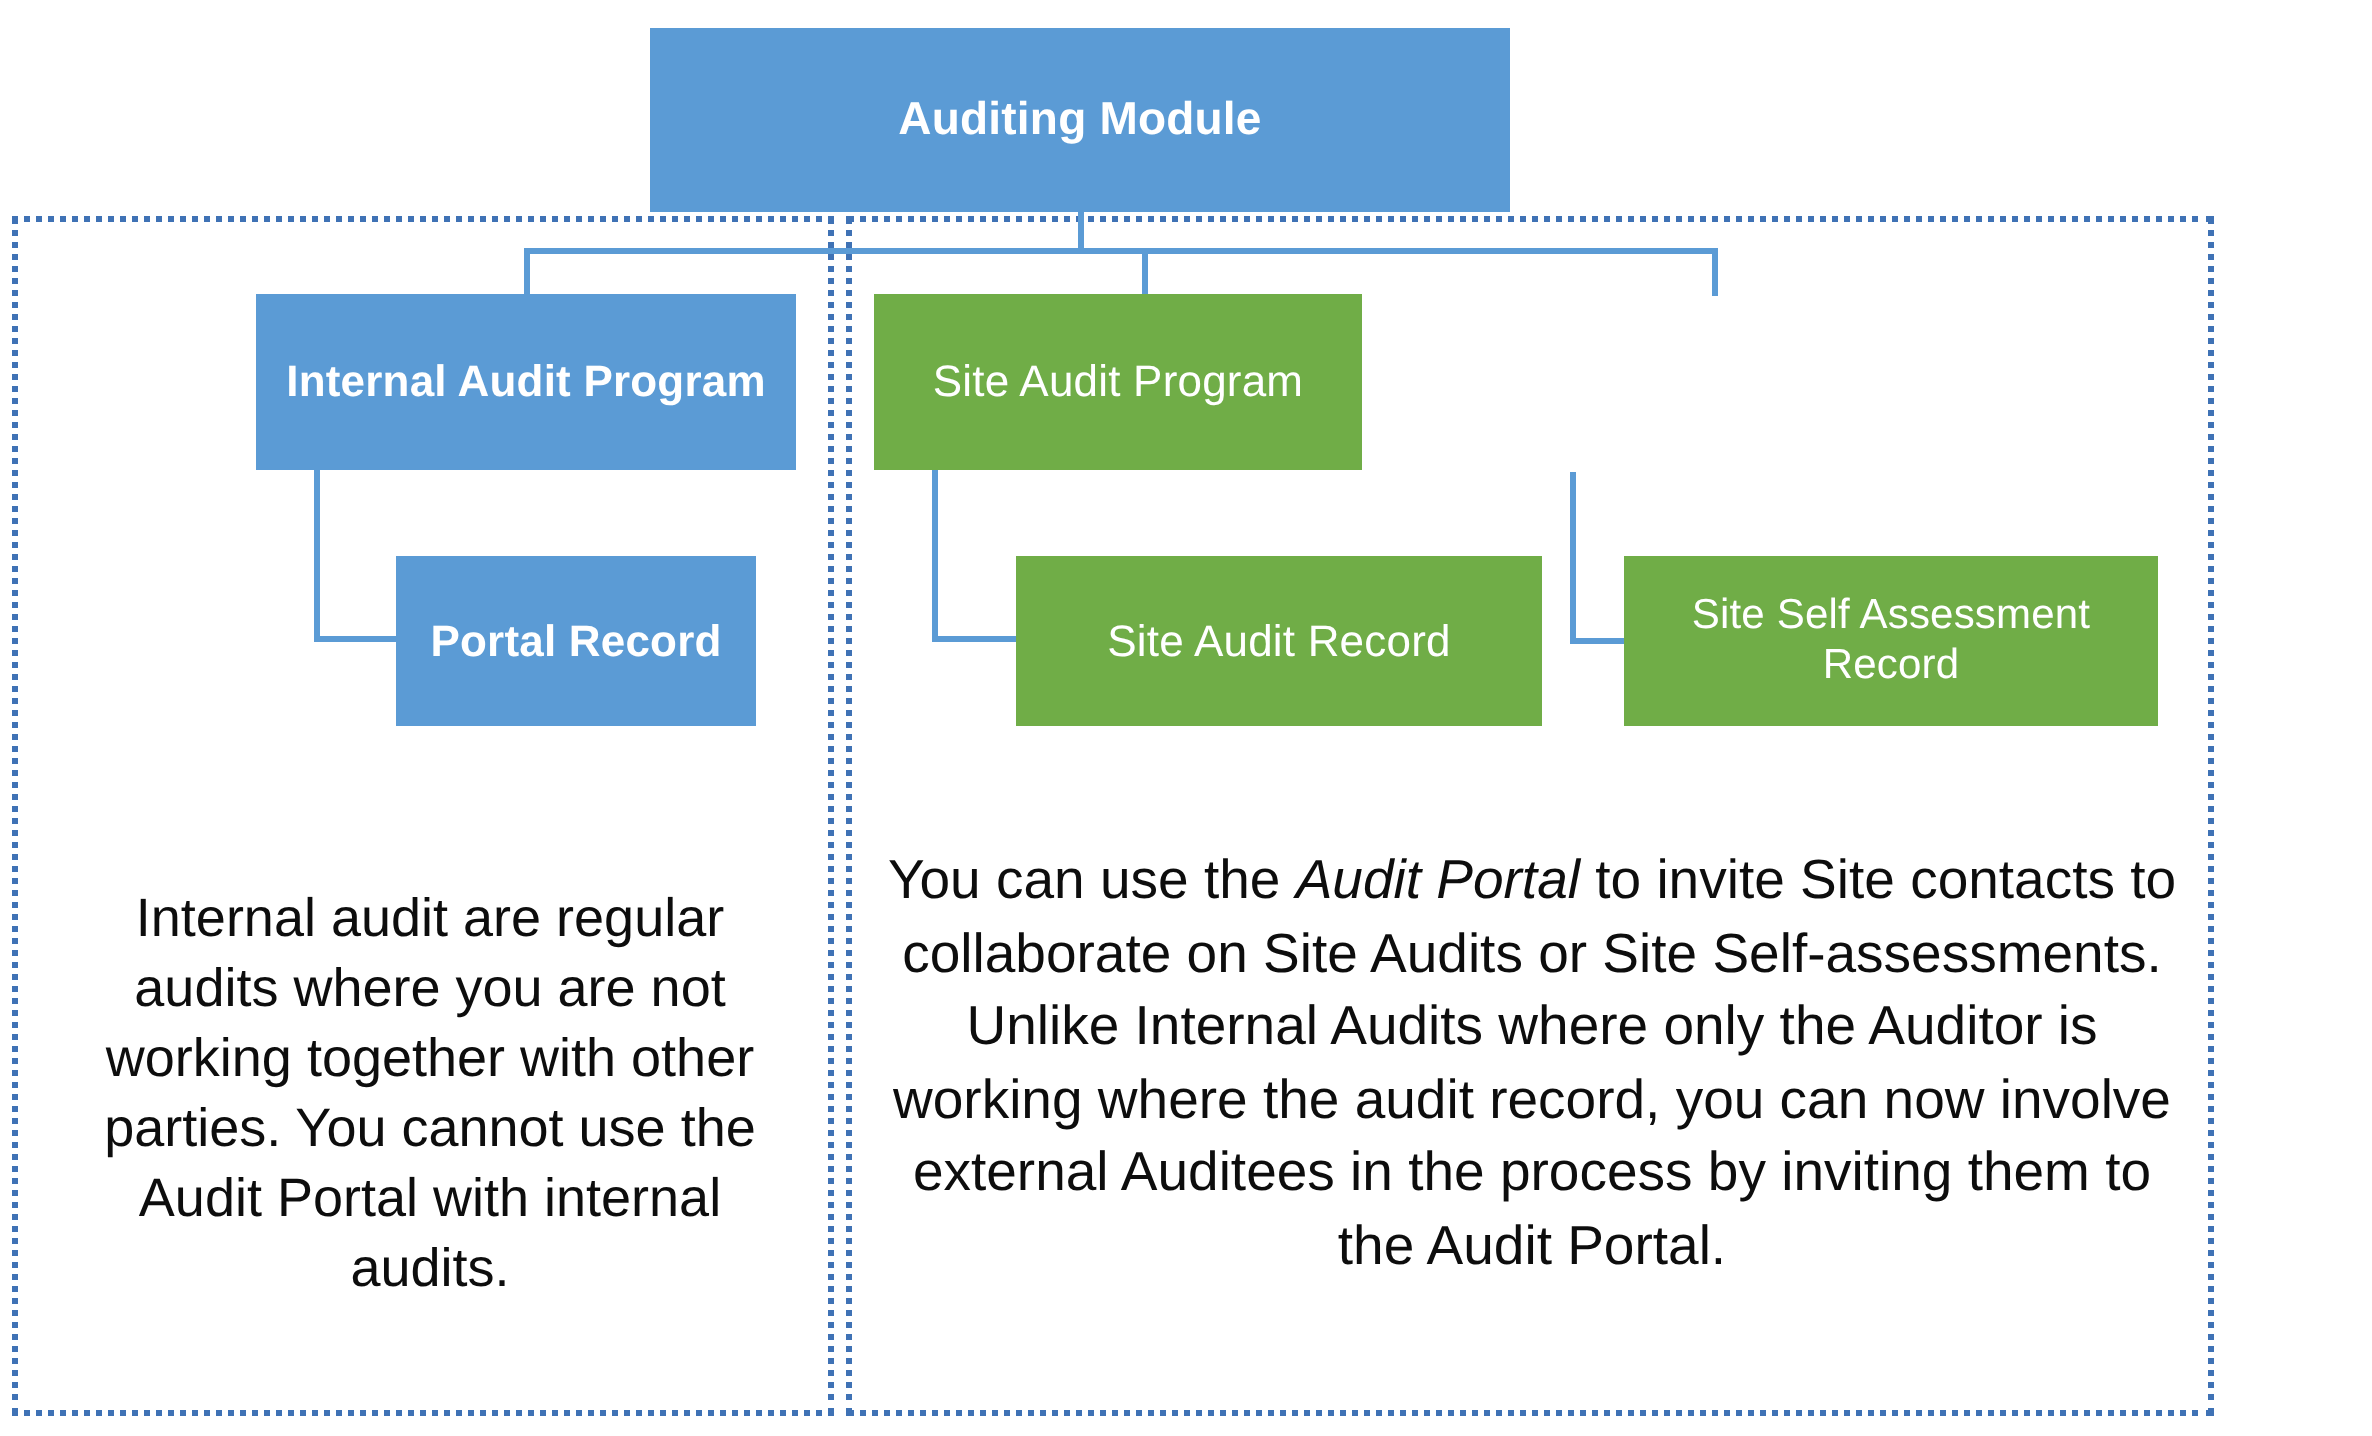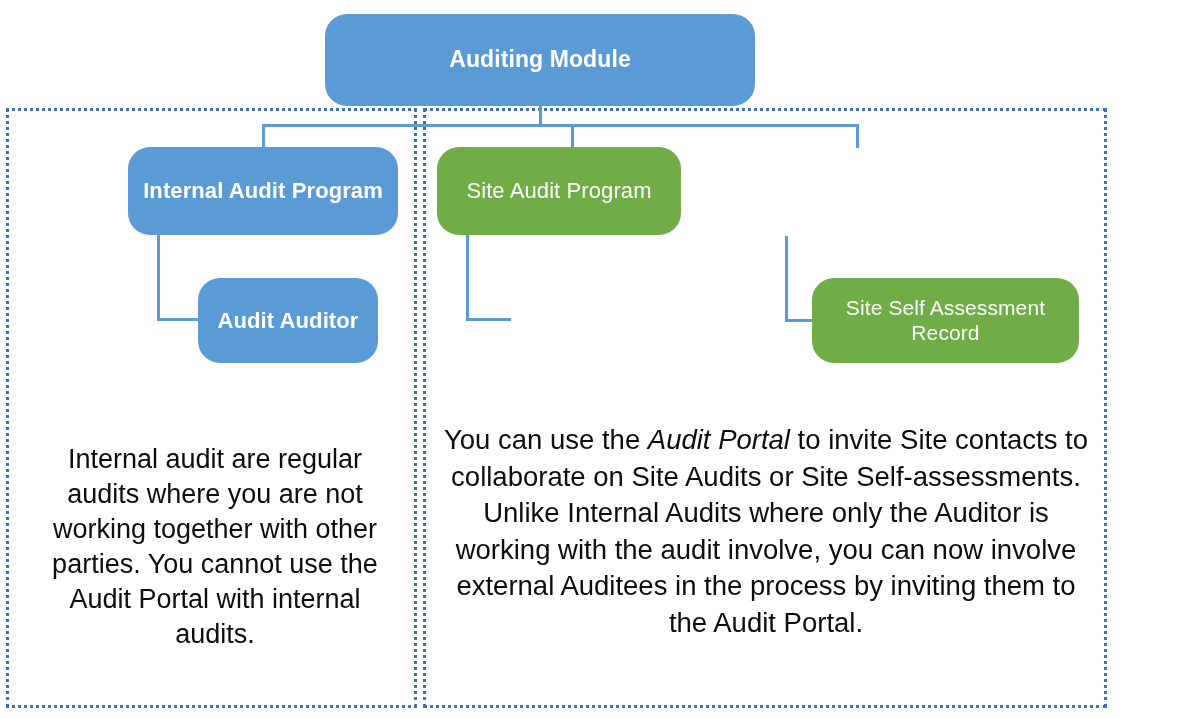--- a/index.html
+++ b/index.html
@@ -33,21 +33,20 @@
     position: absolute;
     box-sizing: border-box;
     display: flex;
     align-items: center;
     justify-content: center;
     text-align: center;
     color: #ffffff;
     line-height: 1.18;
     padding: 2px 8px;
     letter-spacing: 0.1px;
-    border-radius: 22px;
   }
   .node.blue  { background: #5b9bd5; font-weight: bold; }
   .node.green { background: #70ad47; }
 
   #node-root {
     left: 325px; top: 14px; width: 430px; height: 92px;
     font-size: 23px; font-weight: bold;
   }
   #node-internal-audit-program {
     left: 128px; top: 147px; width: 270px; height: 88px;
@@ -138,24 +137,25 @@
   <div class="conn v" id="conn-elbow-3-v"></div>
   <div class="conn h" id="conn-elbow-3-h"></div>
 
   <div class="node blue" id="node-root">Auditing Module</div>
 
   <div class="node blue" id="node-internal-audit-program">Internal Audit Program</div>
 
   <div class="node green" id="node-site-audit-program">Site Audit Program</div>
 
 
-  <div class="node blue" id="node-audit-record">Audit Auditor</div>
+  <div class="node blue" id="node-audit-record">Portal Record</div>
 
+  <div class="node green" id="node-site-audit-record">Site Audit Record</div>
 
   <div class="node green" id="node-site-self-assessment-record">Site Self Assessment Record</div>
 
   <div class="caption" id="caption-left">Internal audit are regular audits where you are not working together with other parties. You cannot use the Audit Portal with internal audits.</div>
 
   <div class="caption" id="caption-right">
-    <span>You can use the </span><em>Audit Portal</em><span> to invite Site contacts to collaborate on Site Audits or Site Self-assessments. Unlike Internal Audits where only the Auditor is working with the audit involve, you can now involve external Auditees in the process by inviting them to the Audit Portal.</span>
+    <span>You can use the </span><em>Audit Portal</em><span> to invite Site contacts to collaborate on Site Audits or Site Self-assessments. Unlike Internal Audits where only the Auditor is working where the audit record, you can now involve external Auditees in the process by inviting them to the Audit Portal.</span>
   </div>
 
 </div>
 
 </body></html>

